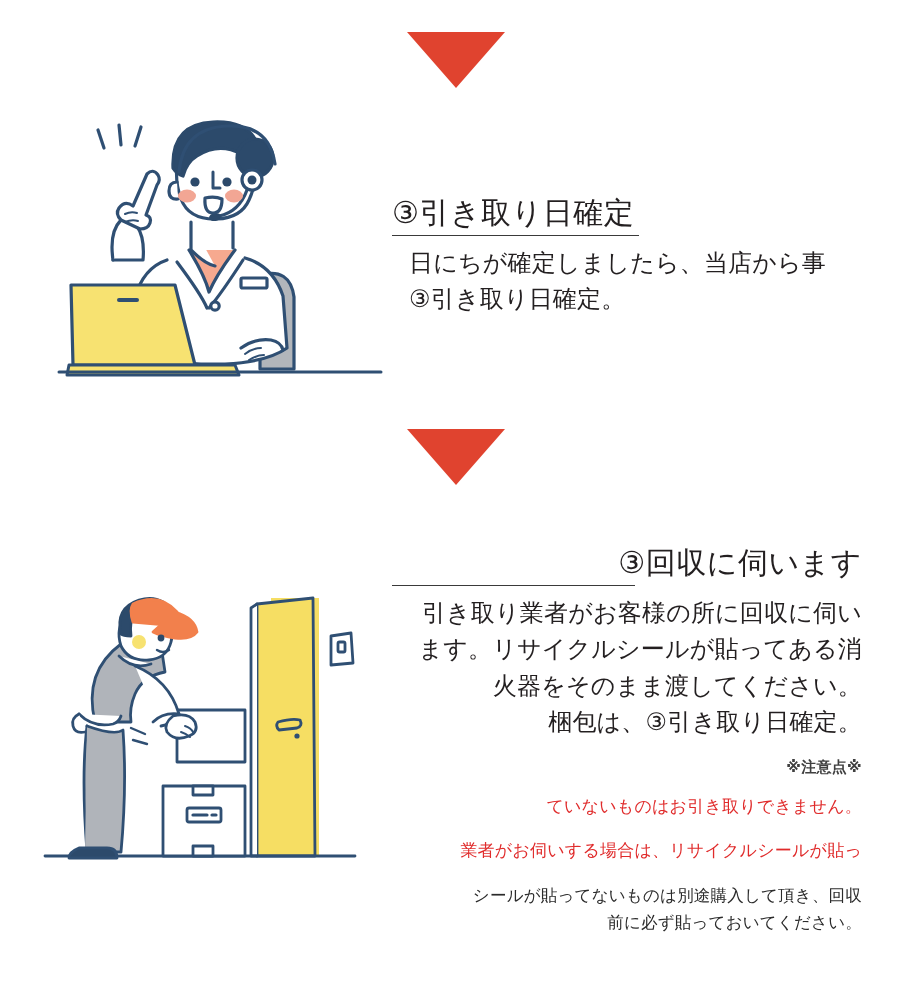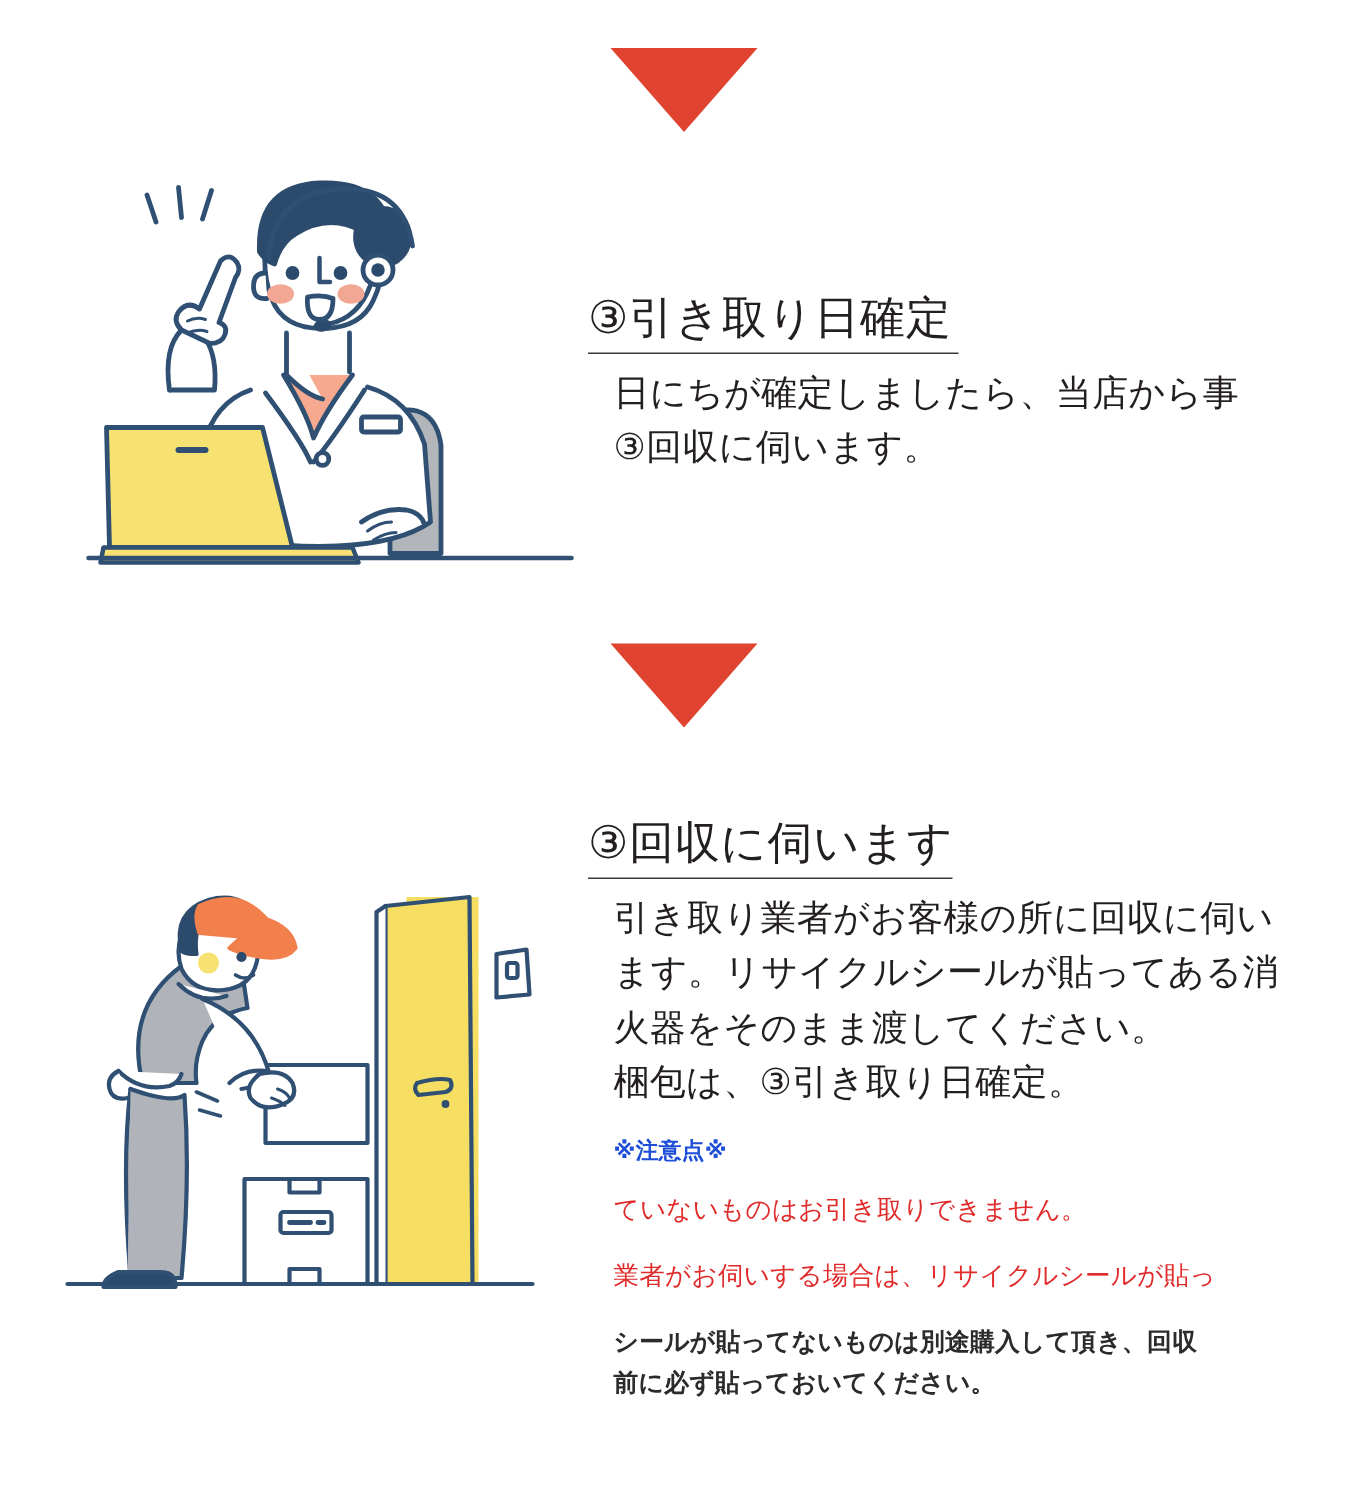--- a/index.html
+++ b/index.html
@@ -50,21 +50,21 @@
   .illus {
     position: absolute;
   }
   #illus-1 { left: 55px; top: 10px; width: 330px; height: 275px; }
   #illus-2 { left: 35px; top: 75px; width: 355px; height: 310px; }
 
   .textcol {
     position: absolute;
   }
   #text-1 { left: 392px; top: 95px; width: 470px; }
-  #text-2 { left: 392px; top: 50px; width: 470px; }
+  #text-2 { left: 392px; top: 50px; width: 470px; text-align: right; }
 
   .heading {
     font-size: 30px;
     line-height: 1.22;
     letter-spacing: 0.5px;
     color: #231f20;
     margin: 0;
     font-weight: 400;
     white-space: nowrap;
   }
@@ -80,40 +80,39 @@
   .body-text {
     font-size: 24px;
     line-height: 1.52;
     color: #231f20;
     margin: 0 0 0 17px;
     letter-spacing: 0.2px;
   }
   .body-text p { margin: 0; }
 
   .notice-title {
-    color: #1d4ed8;
+    color: #404040;
     font-size: 15px;
     font-weight: bold;
     margin: 18px 0 3px 17px;
     letter-spacing: 0.3px;
   }
   .notice-body {
     color: #e02b2b;
     font-size: 17px;
     line-height: 1.55;
     margin: 0 0 0 17px;
     letter-spacing: 0.2px;
   }
   .footnote {
     font-size: 16.5px;
     line-height: 1.62;
     color: #2b2b2b;
     margin: 18px 0 0 17px;
     letter-spacing: 0.2px;
-    font-weight: bold;
   }
   .footnote p { margin: 0; }
 
   svg { display: block; overflow: visible; }
 </style>
 </head>
 <body>
 
 <div class="page">
 
@@ -192,21 +191,21 @@
           <line x1="4" y1="262" x2="326" y2="262" stroke-width="3"></line>
         </g>
       </svg>
     </div>
 
     <div class="textcol" id="text-1">
       <h2 class="heading">③引き取り日確定</h2>
       <div class="heading-rule" id="rule-1"></div>
       <div class="body-text">
         <p>日にちが確定しましたら、当店から事</p>
-        <p>③回収に伺います。</p>
+        <p>③引き取り日確定。</p>
       </div>
     </div>
   </div>
 
   <div class="arrow" id="arrow-2">
     <span class="tri"></span>
   </div>
 
   <div class="section" id="section-2">
 

